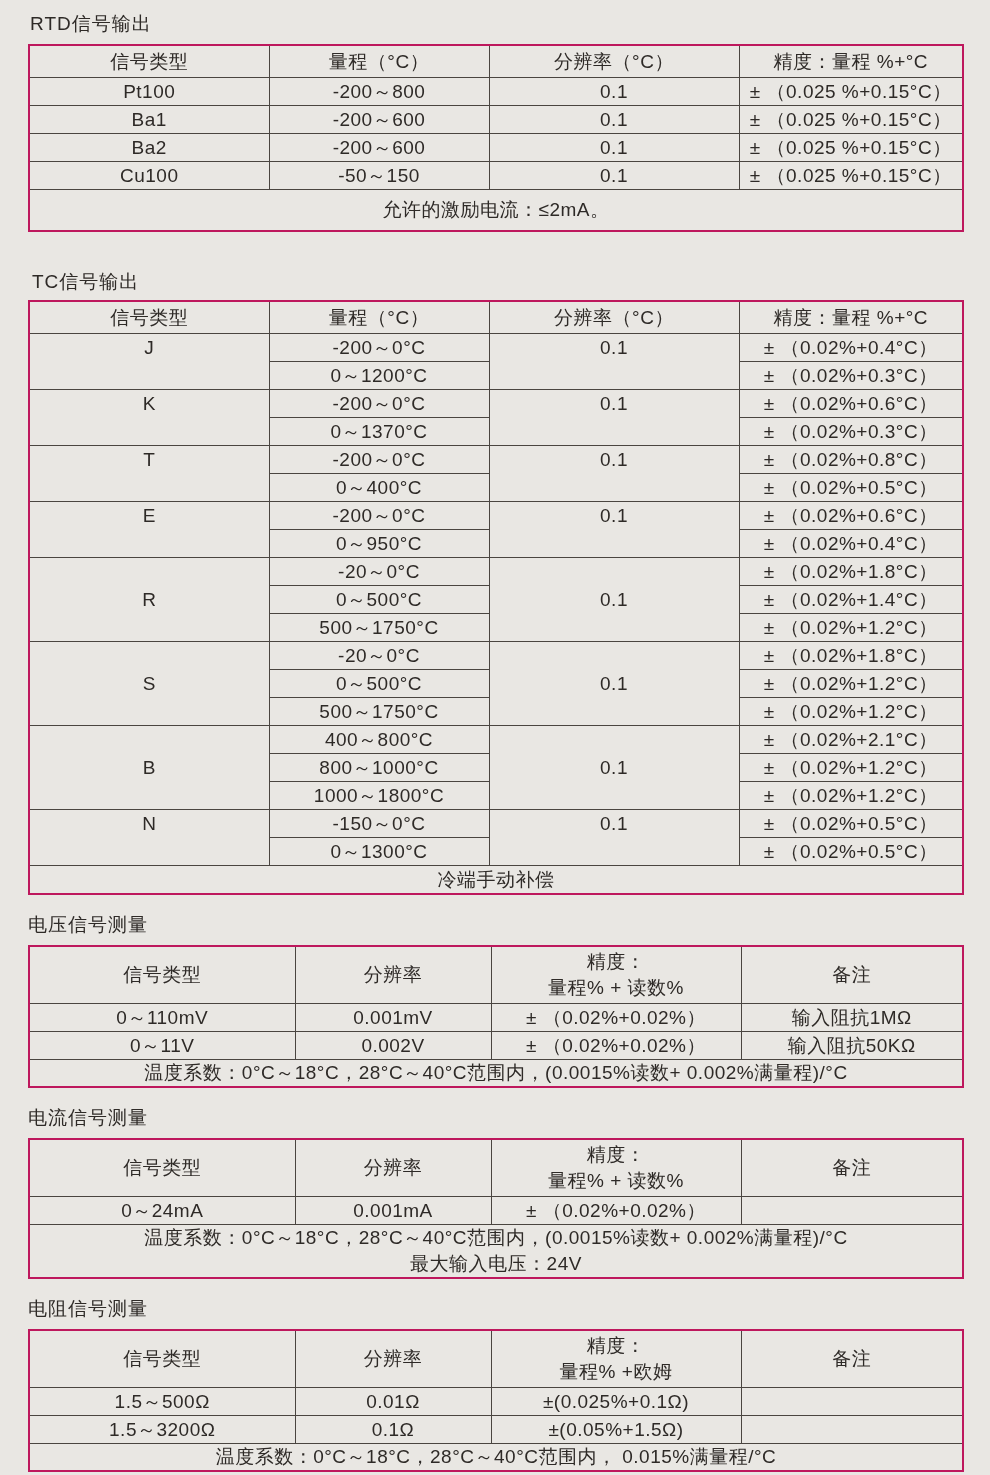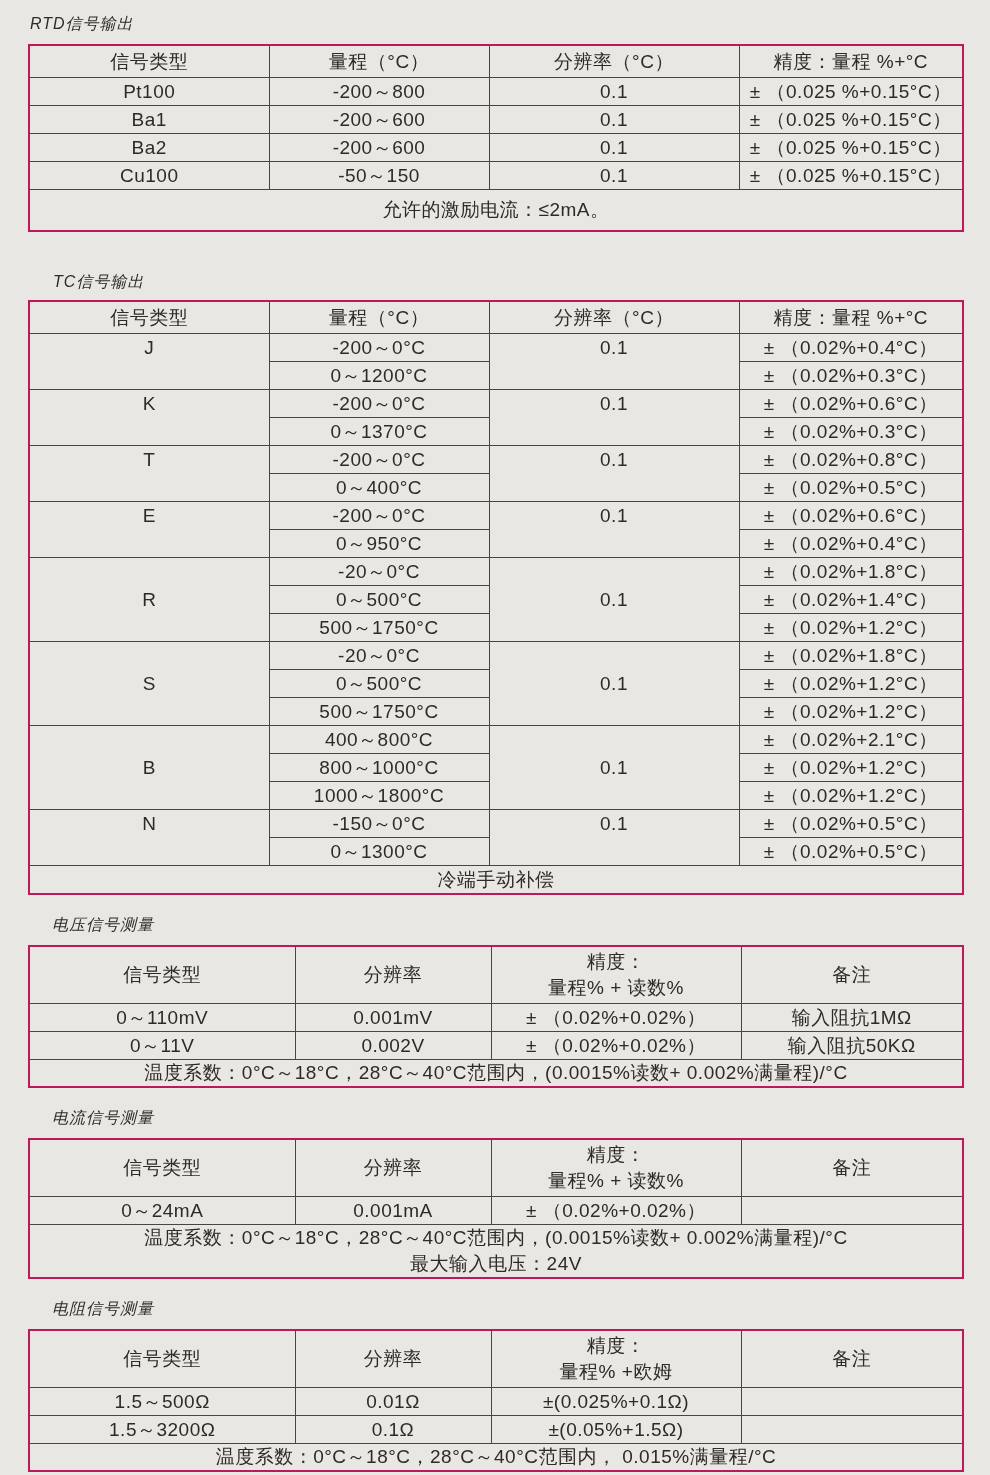--- a/index.html
+++ b/index.html
@@ -13,29 +13,28 @@
     position: relative;
     width: 990px;
     height: 1475px;
     background: #e9e7e3;
     overflow: hidden;
   }
   .content {
     padding: 8px 0 0 28px;
   }
   .sec-title {
-    font-size: 16px;
+    font-size: 19px;
     line-height: 24px;
     letter-spacing: 1px;
     white-space: pre;
-    font-style: italic;
   }
   .t-rtd-title { margin: 4px 0 8px 2px; }
-  .t-tc-title { margin: 38px 0 6px 25px; }
-  .t-small-title { margin: 18px 0 8px 24px; }
+  .t-tc-title { margin: 38px 0 6px 4px; }
+  .t-small-title { margin: 18px 0 8px 0; }
 
   table.spec {
     border-collapse: collapse;
     table-layout: fixed;
     width: 934px;
     border: 2px solid #be185d;
   }
   table.spec td, table.spec th {
     border: 1px solid #4a4540;
     font-size: 19px;

